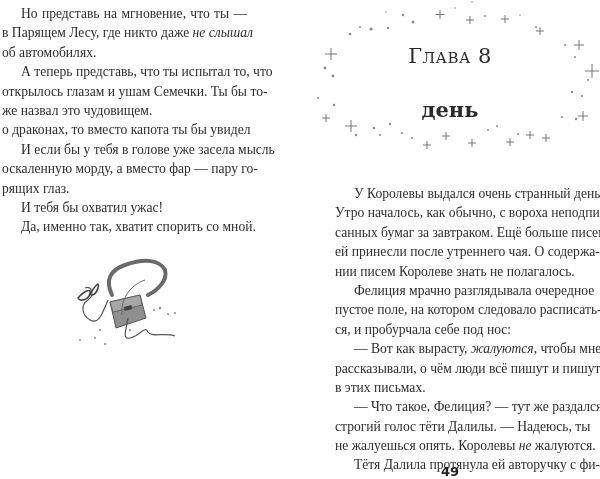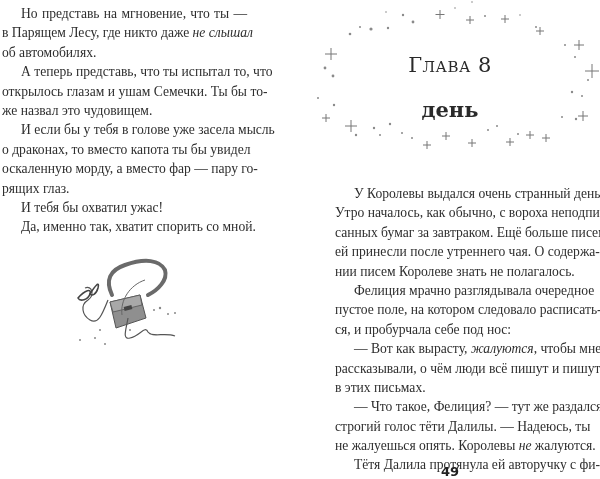--- a/index.html
+++ b/index.html
@@ -15,21 +15,21 @@
                         text-align-last: justify; height: 19.4px; }
     .text-block .line.last { text-align-last: left; }
     .text-block .line.indent { padding-left: 19px; }
     .text-block em { font-style: italic; }
 
     .left-text { left: 2px; top: 4px; width: 245px; }
     .right-text { left: 35px; top: 184px; width: 245px; }
 
     .chapter-title { position: absolute; left: 0; width: 300px; text-align: center;
                      font-family: "DejaVu Serif", serif; color: #2a2a2a; }
-    .chapter-num { top: 44px; font-size: 21px; letter-spacing: 0.5px; font-variant: small-caps; margin-top: 9px; }
+    .chapter-num { top: 44px; font-size: 21px; letter-spacing: 0.5px; font-variant: small-caps; }
     .chapter-name1 { top: 73px; font-size: 21px; font-weight: bold; letter-spacing: 0.3px; }
     .chapter-name2 { top: 97px; font-size: 21px; font-weight: bold; }
 
     .sparkles { position: absolute; left: 0; top: 0; width: 300px; height: 160px; }
     .illustration { position: absolute; left: 50px; top: 240px; width: 150px; height: 110px; }
 
     .page-number { position: absolute; left: 0; width: 300px; top: 464px; text-align: center;
                    font-family: "DejaVu Sans", sans-serif; font-weight: bold; font-size: 13px; color: #222; }
   </style>
 </head>
@@ -39,22 +39,22 @@
   <div class="text-block left-text">
 
     <span class="line indent">Но представь на мгновение, что ты —</span>
     <span class="line"><span>в Парящем Лесу, где никто даже </span><em>не слышал</em></span>
     <span class="line last">об автомобилях.</span>
 
     <span class="line indent">А теперь представь, что ты испытал то, что</span>
     <span class="line">открылось глазам и ушам Семечки. Ты бы то-</span>
     <span class="line last">же назвал это чудовищем.</span>
 
+    <span class="line">о драконах, то вместо капота ты бы увидел</span>
     <span class="line indent">И если бы у тебя в голове уже засела мысль</span>
-    <span class="line">о драконах, то вместо капота ты бы увидел</span>
     <span class="line">оскаленную морду, а вместо фар — пару го-</span>
     <span class="line last">рящих глаз.</span>
 
     <span class="line indent last">И тебя бы охватил ужас!</span>
 
     <span class="line indent last">Да, именно так, хватит спорить со мной.</span>
   </div>
 
   <svg class="illustration" viewBox="0 0 150 110">
 

